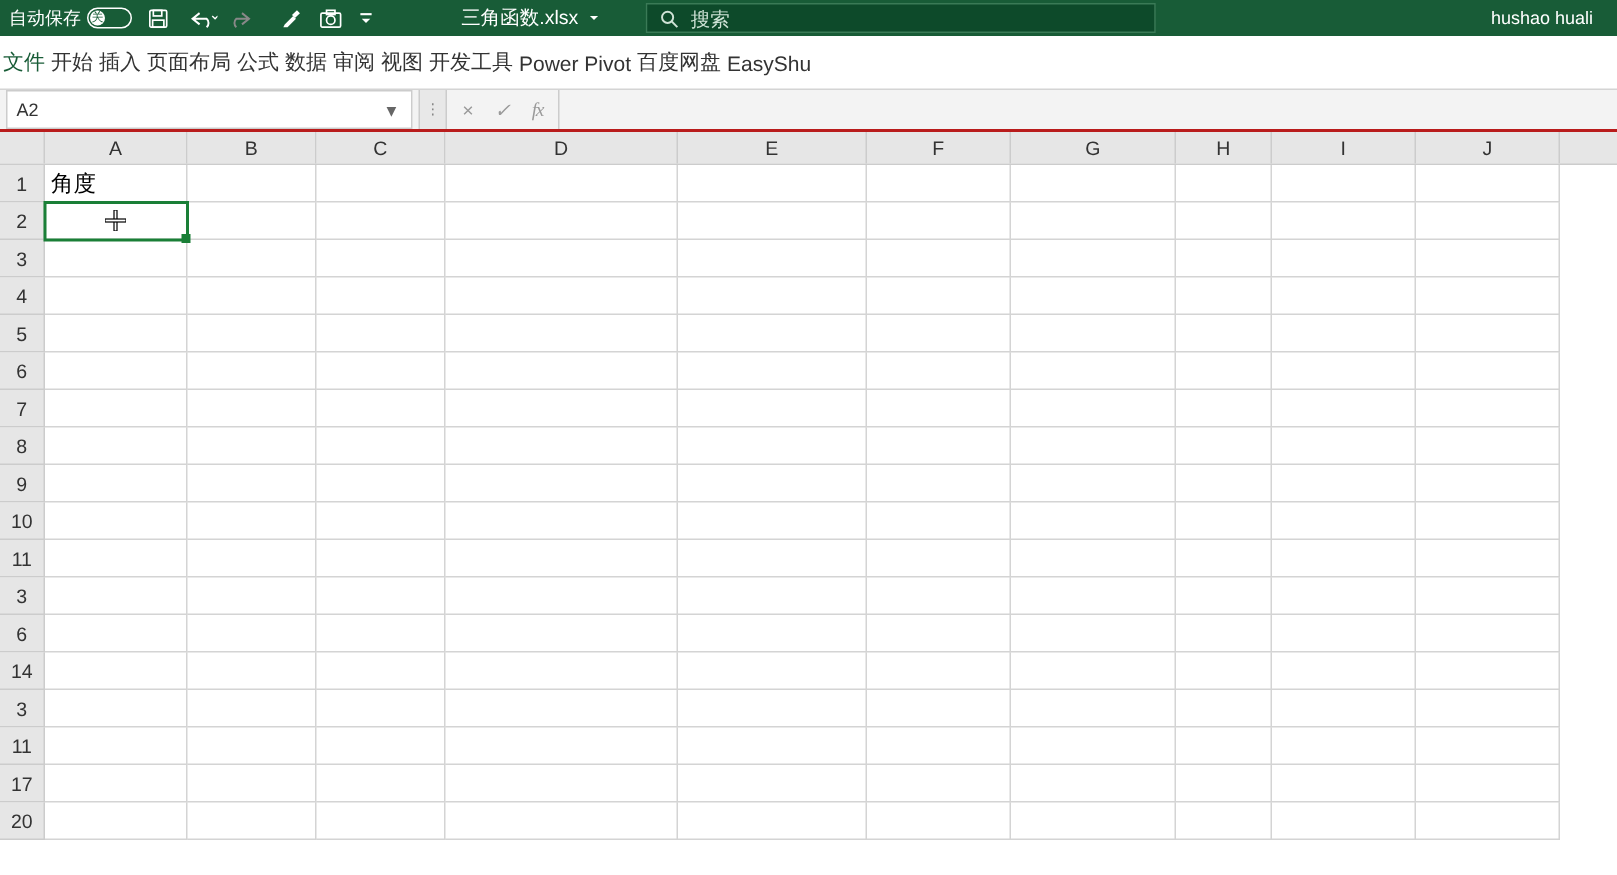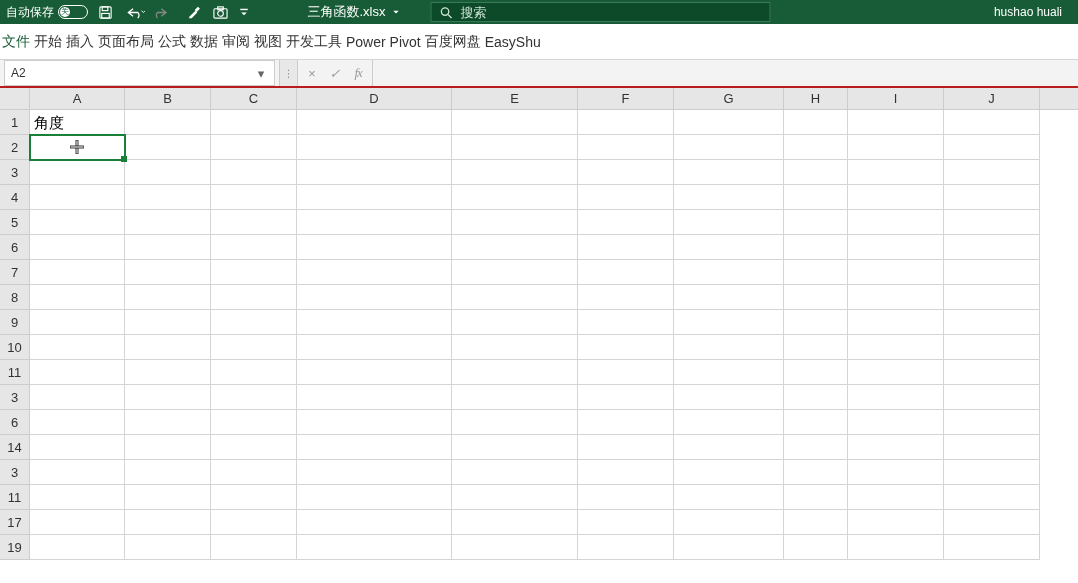--- a/index.html
+++ b/index.html
@@ -397,21 +397,21 @@
           <div class="cell" style="width: 86px;"></div>
           <div class="cell" style="width: 155px;"></div>
           <div class="cell" style="width: 126px;"></div>
           <div class="cell" style="width: 96px;"></div>
           <div class="cell" style="width: 110px;"></div>
           <div class="cell" style="width: 64px;"></div>
           <div class="cell" style="width: 96px;"></div>
           <div class="cell" style="width: 96px;"></div>
         </div>
         <div class="row">
-          <div class="rowh">19</div>
+          <div class="rowh">20</div>
           <div class="cell" style="width: 95px;"></div>
           <div class="cell" style="width: 86px;"></div>
           <div class="cell" style="width: 86px;"></div>
           <div class="cell" style="width: 155px;"></div>
           <div class="cell" style="width: 126px;"></div>
           <div class="cell" style="width: 96px;"></div>
           <div class="cell" style="width: 110px;"></div>
           <div class="cell" style="width: 64px;"></div>
           <div class="cell" style="width: 96px;"></div>
           <div class="cell" style="width: 96px;"></div>

